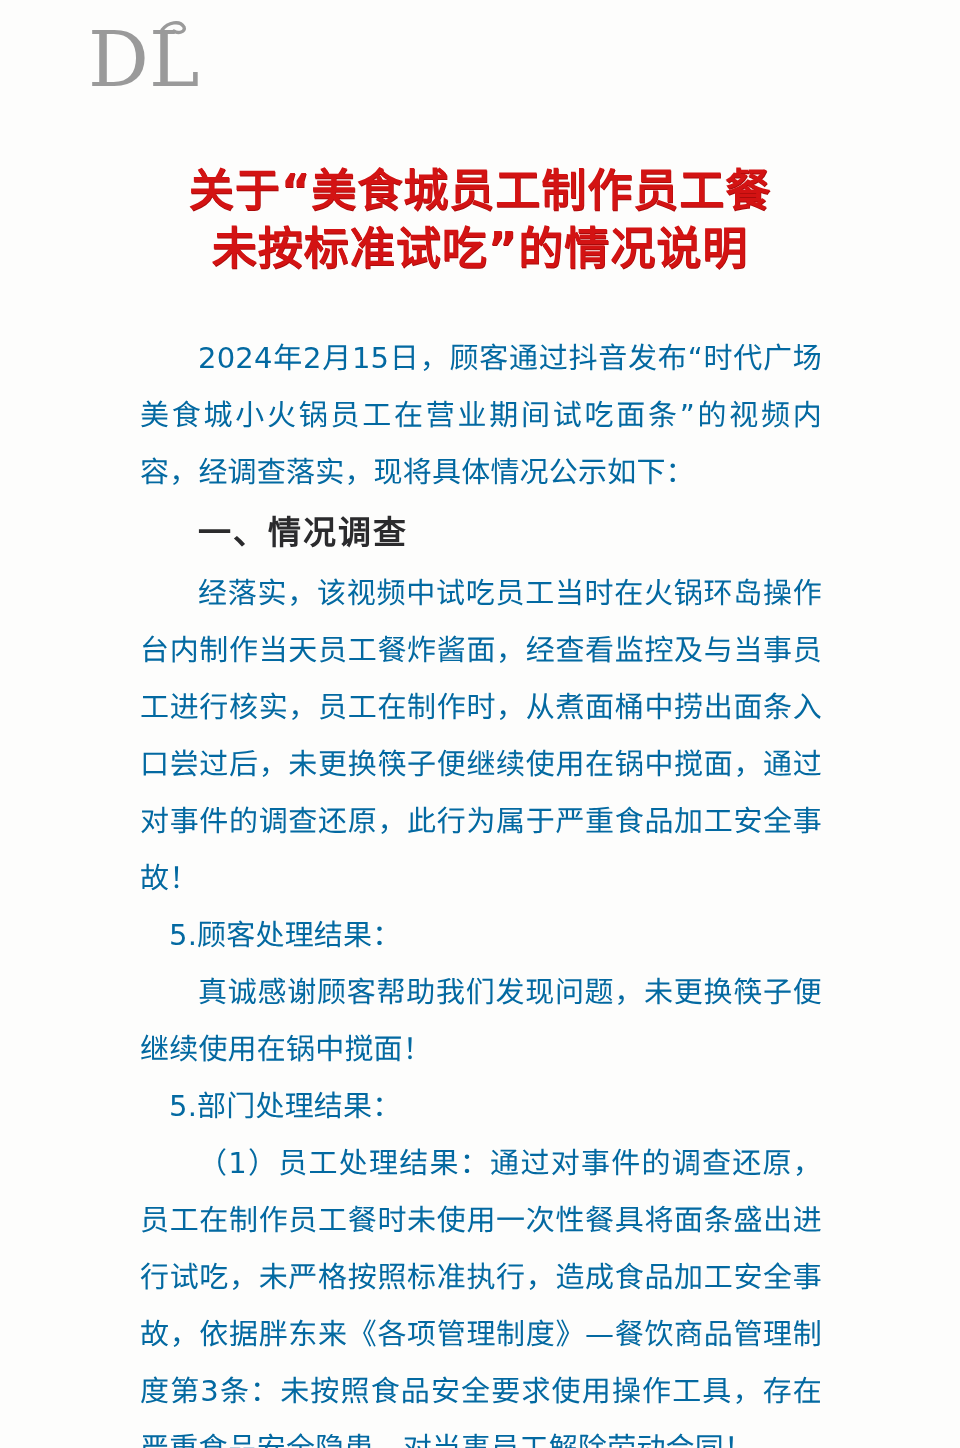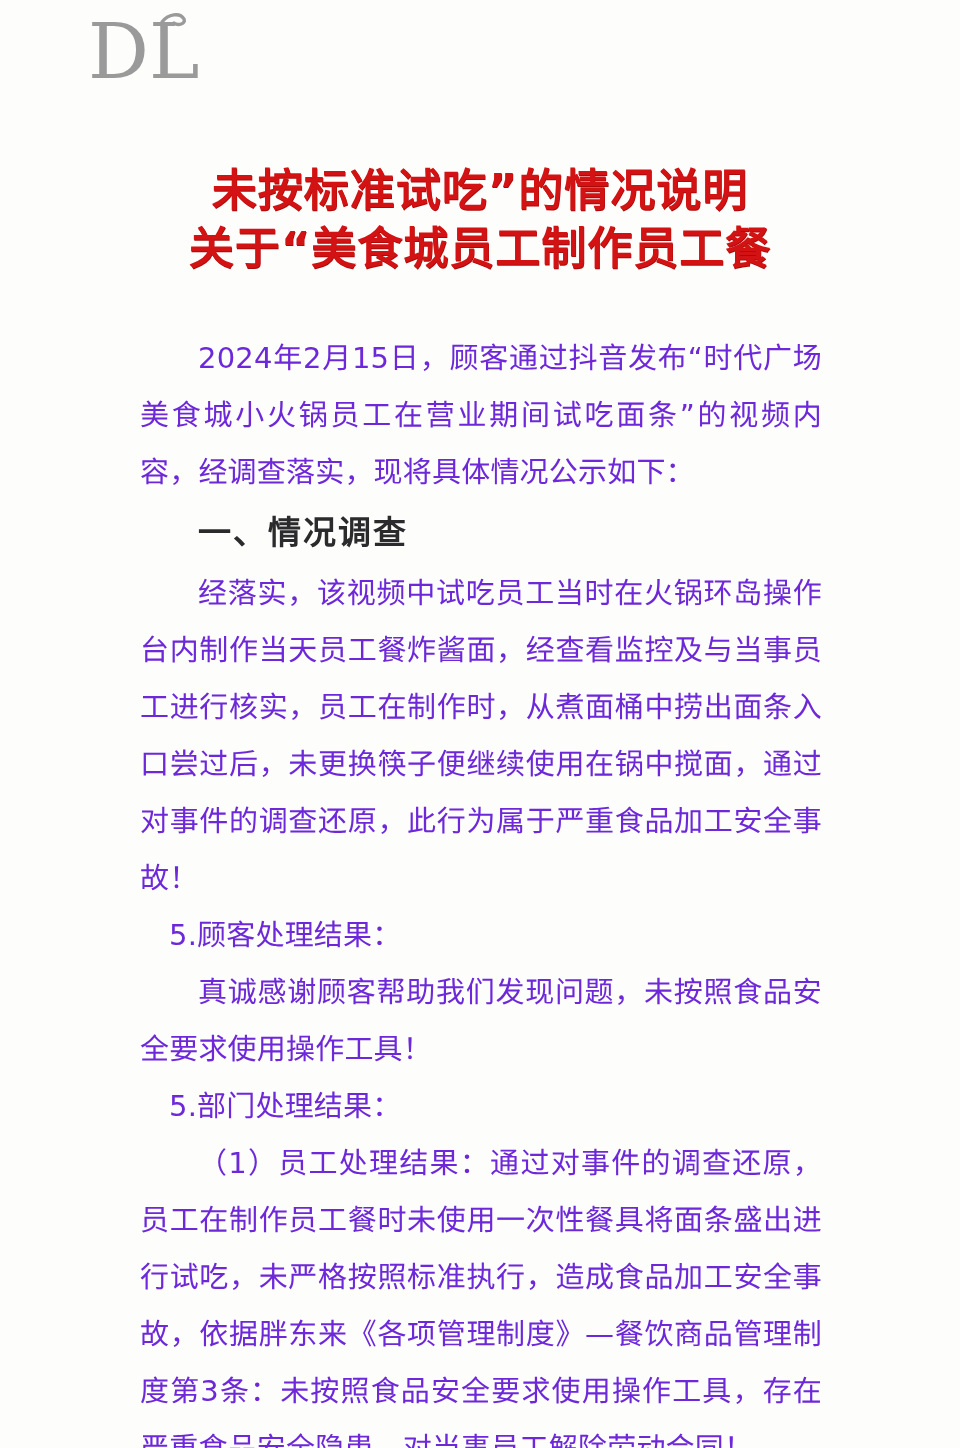--- a/index.html
+++ b/index.html
@@ -20,21 +20,21 @@
     margin: 0 auto;
     background: #fdfdfc;
     overflow: hidden;
     box-sizing: border-box;
   }
 
   
   .logo-wrap {
     position: absolute;
     left: 88px;
-    top: 8px;
+    top: 16px;
     width: 130px;
     height: 82px;
   }
   .logo-wrap svg { display: block; }
 
   
   .title-block {
     position: absolute;
     left: 0;
     top: 162px;
@@ -57,21 +57,21 @@
     position: absolute;
     left: 140px;
     top: 330px;
     width: 682px;
   }
 
   .para {
     font-family: "DejaVu Sans", "Liberation Sans", sans-serif;
     font-size: 29px;
     line-height: 57px;
-    color: #6d28d9;
+    color: #0369a1;
     text-align: justify;
     text-justify: inter-ideograph;
     margin: 0;
     letter-spacing: 0.2px;
   }
   .para.indent-2 { text-indent: 58px; }
   .para.indent-1 { text-indent: 29px; }
 
   .section-heading {
     font-family: Liberation Serif, serif;
@@ -90,35 +90,35 @@
 <div class="page">
 
   <div class="logo-wrap">
     <svg width="130" height="82" viewBox="0 0 130 82" xmlns="http://www.w3.org/2000/svg">
       <text x="0" y="70" font-family="DejaVu Serif, Liberation Serif, serif" font-size="76" fill="#9a9a9a" letter-spacing="0">DL</text>
       <path d="M74 14 C80 6, 92 4, 96 11 C98 16, 90 18, 86 15" fill="none" stroke="#9a9a9a" stroke-width="3.4" stroke-linecap="round"></path>
     </svg>
   </div>
 
   <div class="title-block">
+    <div class="title-line">关于“美食城员工制作员工餐</div>
     <div class="title-line">未按标准试吃”的情况说明</div>
-    <div class="title-line">关于“美食城员工制作员工餐</div>
   </div>
 
   <div class="content">
 
     <p class="para indent-2">2024年2月15日，顾客通过抖音发布“时代广场美食城小火锅员工在营业期间试吃面条”的视频内容，经调查落实，现将具体情况公示如下：</p>
 
     <h2 class="section-heading">一、情况调查</h2>
 
     <p class="para indent-2">经落实，该视频中试吃员工当时在火锅环岛操作台内制作当天员工餐炸酱面，经查看监控及与当事员工进行核实，员工在制作时，从煮面桶中捞出面条入口尝过后，未更换筷子便继续使用在锅中搅面，通过对事件的调查还原，此行为属于严重食品加工安全事故！</p>
 
 
     <p class="para indent-1">5.顾客处理结果：</p>
 
-    <p class="para indent-2">真诚感谢顾客帮助我们发现问题，未按照食品安全要求使用操作工具！</p>
+    <p class="para indent-2">真诚感谢顾客帮助我们发现问题，未更换筷子便继续使用在锅中搅面！</p>
 
     <p class="para indent-1">5.部门处理结果：</p>
 
     <p class="para indent-2">（1）员工处理结果：通过对事件的调查还原，员工在制作员工餐时未使用一次性餐具将面条盛出进行试吃，未严格按照标准执行，造成食品加工安全事故，依据胖东来《各项管理制度》—餐饮商品管理制度第3条：未按照食品安全要求使用操作工具，存在严重食品安全隐患，对当事员工解除劳动合同！</p>
 
   </div>
 </div>
 
 </body></html>

